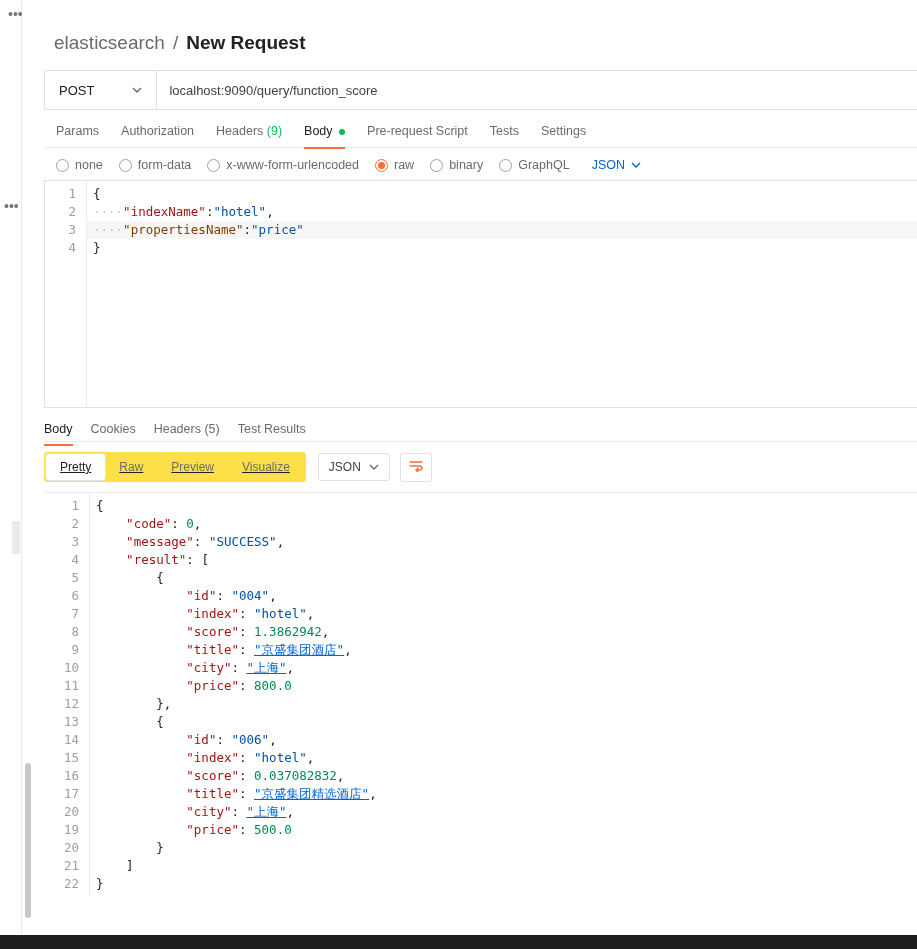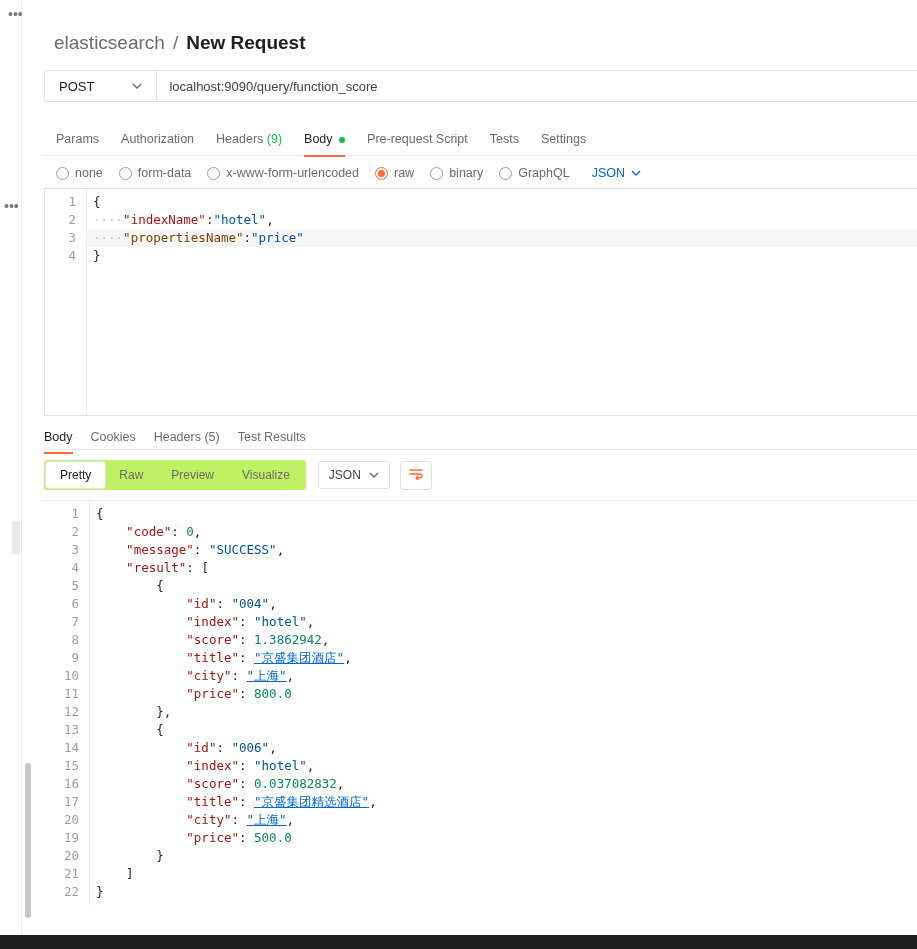--- a/index.html
+++ b/index.html
@@ -17,26 +17,26 @@
   .left-strip { position:absolute; left:0; top:0; bottom:0; width:22px; border-right:1px solid #ececec;}
   .dots-mid { position:absolute; left:4px; top:198px; color:#777; font-size:14px;}
   .scroll-thumb { position:absolute; left:25px; top:763px; width:6px; height:155px; background:#c7c7c7; border-radius:3px;}
   .left-handle { position:absolute; left:12px; top:521px; width:8px; height:33px; background:#eaeaea; border-radius:2px;}
   .main { position:absolute; left:44px; top:0; right:0; bottom:0; }
   .breadcrumb { display:flex; align-items:center; gap:8px; padding:8px 10px 10px 10px; font-size:19px;margin-top:24px;}
   .breadcrumb .coll { color:#6b6b6b; cursor:pointer;}
   .breadcrumb .sep { color:#6b6b6b;}
   .breadcrumb .req { color:#212121; font-weight:600;}
   .url-bar {
-    margin: 6px 0 16px 0;
+    margin: 6px 0 0 0;
     display:flex;
     border:1px solid #e0e0e0;
     border-right:none;
     border-radius:3px 0 0 3px;
-    height:32px;
+    height:40px;
     align-items:stretch;
   }
   .method {
     display:flex; align-items:center; gap:38px;
     padding:0 14px;
     border-right:1px solid #e0e0e0;
     font-size:13px; color:#212121;
     cursor:pointer;
     min-width:108px;
   }
@@ -65,21 +65,21 @@
   .tok-s { color:#0451a5;}
   .tok-pr { color:#7a3e00;}
   .tok-n { color:#098658;}
   .tok-p { color:#212121;}
   .tok-url { color:#0265d2; text-decoration:underline;}
 
   .resp-tabs { display:flex; gap:18px; padding:14px 0 0 0; font-size:12.5px; color:#6b6b6b; align-items:flex-start; border-bottom:1px solid #ececec; height:34px;}
   .resp-tabs .rtab { cursor:pointer; padding-bottom:8px;}
   .resp-tabs .rtab.active { color:#212121; border-bottom:2px solid #ff6c37;}
   .resp-view-row { display:flex; align-items:center; gap:0; padding:10px 0 10px 0;}
-  .seg-group { background:#bef264; border-radius:3px; display:inline-flex; padding:2px;}
+  .seg-group { background:#fde047; border-radius:3px; display:inline-flex; padding:2px;text-decoration:underline;}
   .seg { padding:6px 14px; font-size:12px; color:#6b6b6b; cursor:pointer; border-radius:3px;}
   .seg.active { background:#fff; color:#212121; box-shadow:0 0 0 1px #e0e0e0;}
   .dd-box { margin-left:12px; padding:6px 10px; border:1px solid #e0e0e0; border-radius:3px; display:inline-flex; align-items:center; gap:8px; cursor:pointer; font-size:12px; color:#424242;}
   .icon-btn { margin-left:10px; padding:6px 8px; border:1px solid #e0e0e0; border-radius:3px; cursor:pointer; color:#ff6c37;}
   .resp-editor { border-top:1px solid #ececec; display:flex; font-family:Consolas,Menlo,monospace; font-size:12.5px; line-height:18px;}
   .resp-editor .gutter{width:46px;}
   .resp-code { flex:1; padding:4px 0;}
   .resp-code .line { height:18px; padding-left:6px; white-space:pre;}
   .footer-bar { position:absolute; left:0; right:0; bottom:0; height:14px; background:#1f1f1f;}
 </style>

